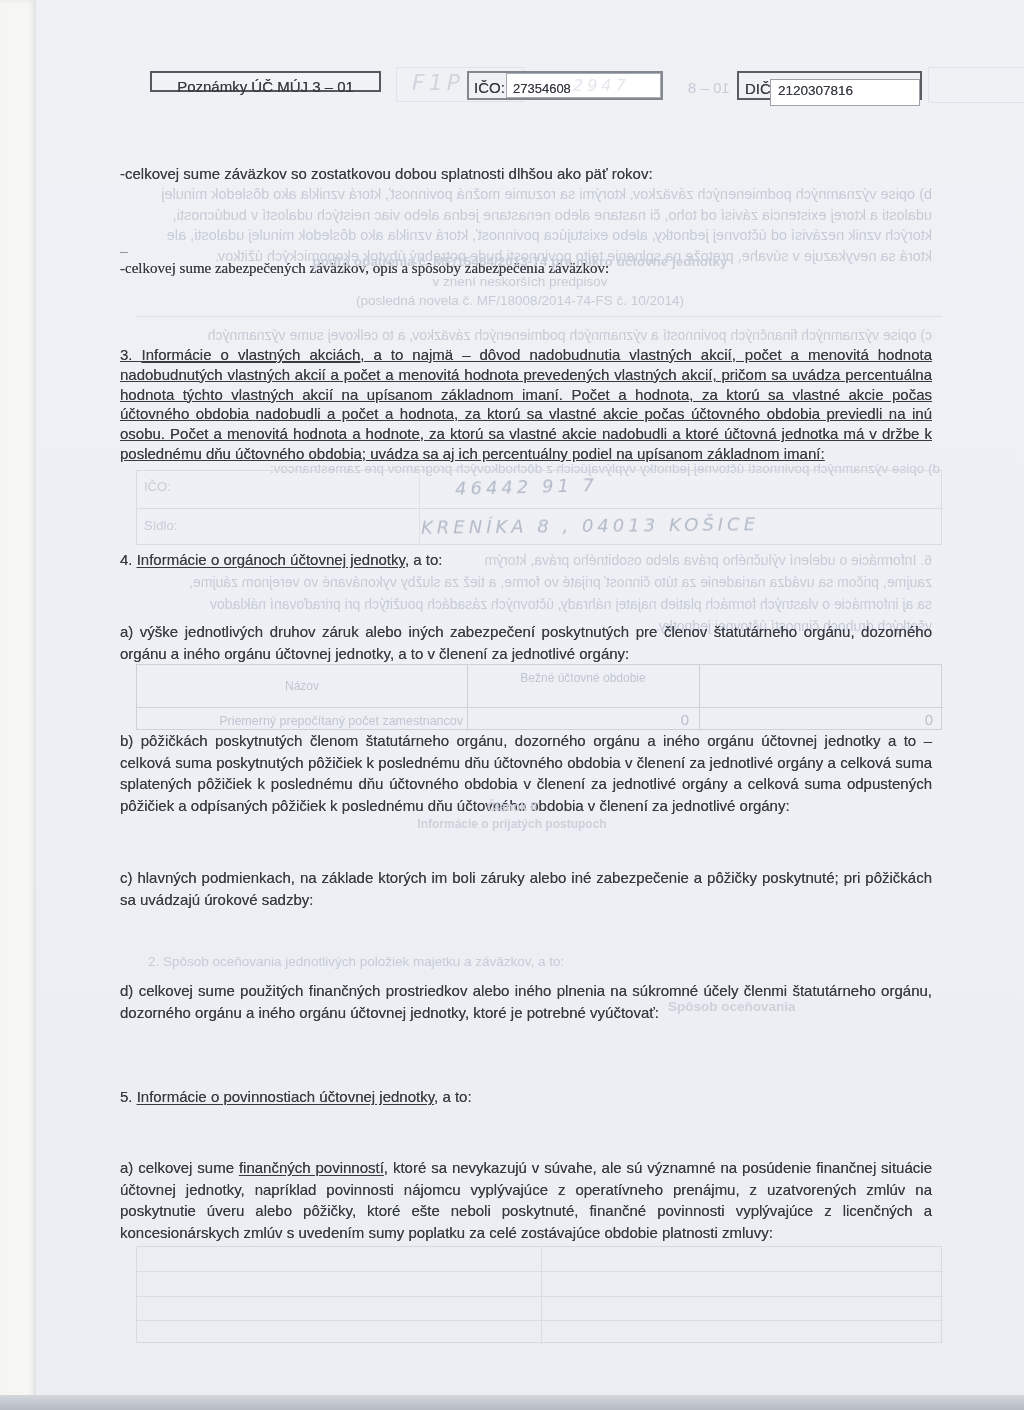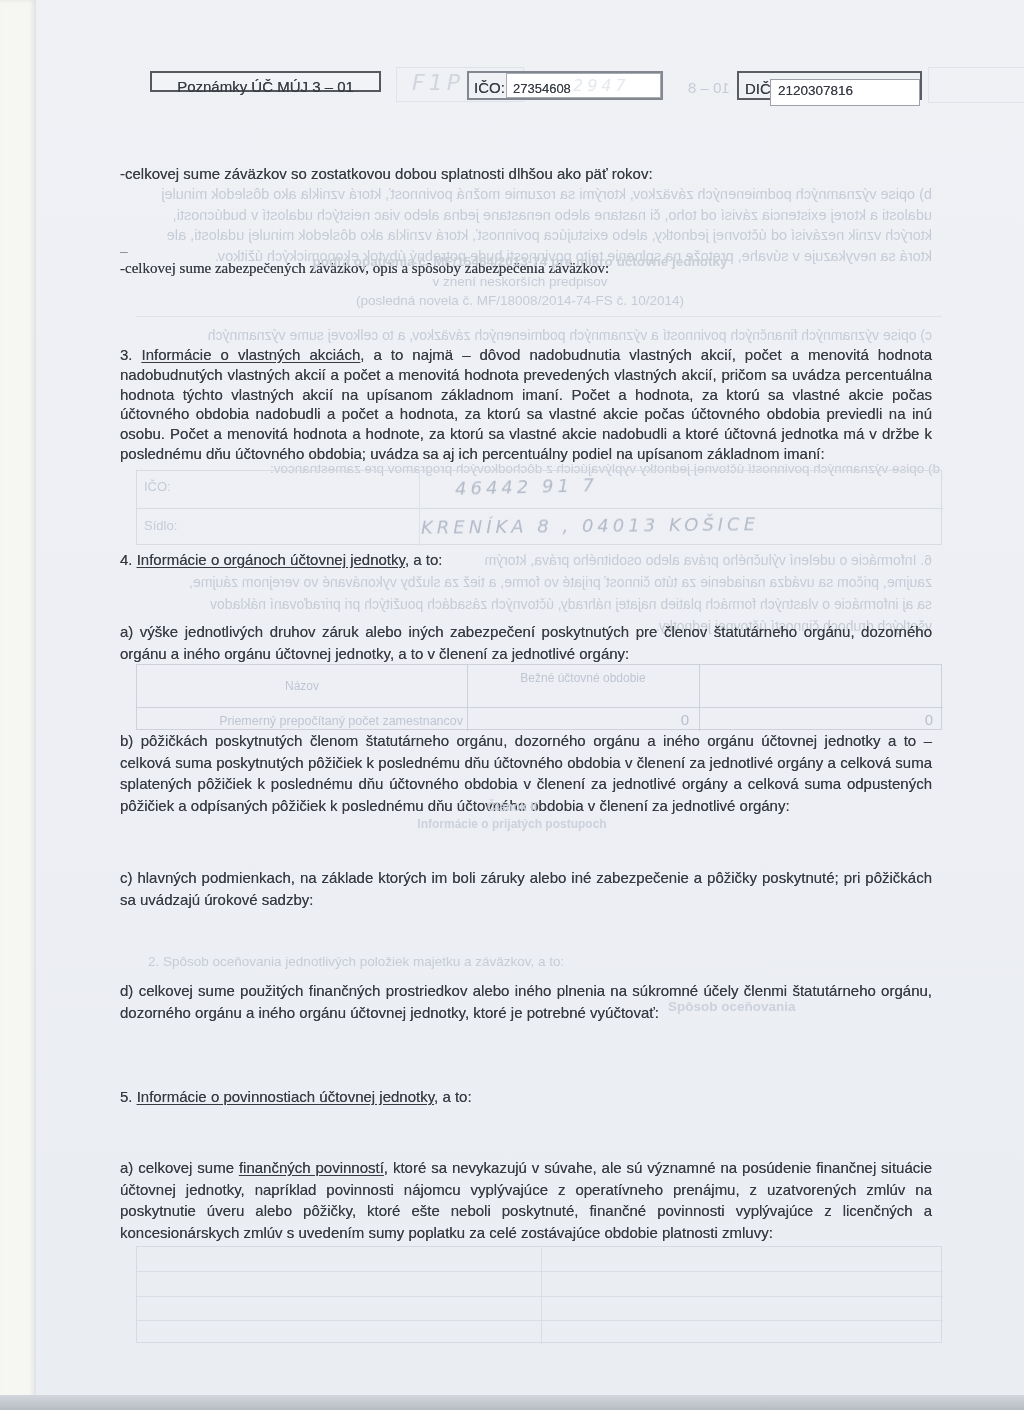--- a/index.html
+++ b/index.html
@@ -89,21 +89,21 @@
   <div class="ghost" style="left:230px;top:252px;width:580px;text-align:center;font-size:13.5px;line-height:19.5px;">
     <div style="font-weight:bold;color:#c9cfd9;">podľa opatrenia č. MF/15464/2013-74 pre mikro účtovné jednotky</div>
     <div>v znení neskorších predpisov</div>
     <div>(posledná novela č. MF/18008/2014-74-FS č. 10/2014)</div>
   </div>
 
   <div class="gline" style="left:136px;top:316px;width:806px;height:1px;"></div>
 
   <div class="ghost mirror" style="left:120px;top:327px;width:812px;font-size:14px;">c) opise významných finančných povinností a významných podmienených záväzkov, a to celkovej sume významných</div>
 
-  <div class="txt just" style="left:120px;top:345px;width:812px;line-height:19.8px;">
+  <div class="txt just" style="left:120px;top:345px;width:812px;line-height:19.8px;text-decoration:underline;">
     <span>3. </span><span class="u">Informácie o vlastných akciách</span><span>, a to najmä – dôvod nadobudnutia vlastných akcií, počet a menovitá hodnota nadobudnutých vlastných akcií a počet a menovitá hodnota prevedených vlastných akcií, pričom sa uvádza percentuálna hodnota týchto vlastných akcií na upísanom základnom imaní. Počet a hodnota, za ktorú sa vlastné akcie počas účtovného obdobia nadobudli a počet a hodnota, za ktorú sa vlastné akcie počas účtovného obdobia previedli na inú osobu. Počet a menovitá hodnota a hodnote, za ktorú sa vlastné akcie nadobudli a ktoré účtovná jednotka má v držbe k poslednému dňu účtovného obdobia; uvádza sa aj ich percentuálny podiel na upísanom základnom imaní:</span>
   </div>
 
   <div class="ghost mirror" style="left:130px;top:461px;width:810px;font-size:13.5px;">d) opise významných povinností účtovnej jednotky vyplývajúcich z dôchodkových programov pre zamestnancov:</div>
 
   <div class="box" style="left:136px;top:470px;width:806px;height:75px;border:1px solid #d7dbe2;">
     <div class="gline" style="left:0;top:37px;width:806px;height:1px;background:#d7dbe2;"></div>
     <div class="gline" style="left:282px;top:0;width:1px;height:75px;background:#dde1e8;"></div>
     <div class="ghost" style="left:7px;top:8px;font-size:13px;">IČO:</div>
     <div class="ghost" style="left:7px;top:47px;font-size:13px;">Sídlo:</div>

